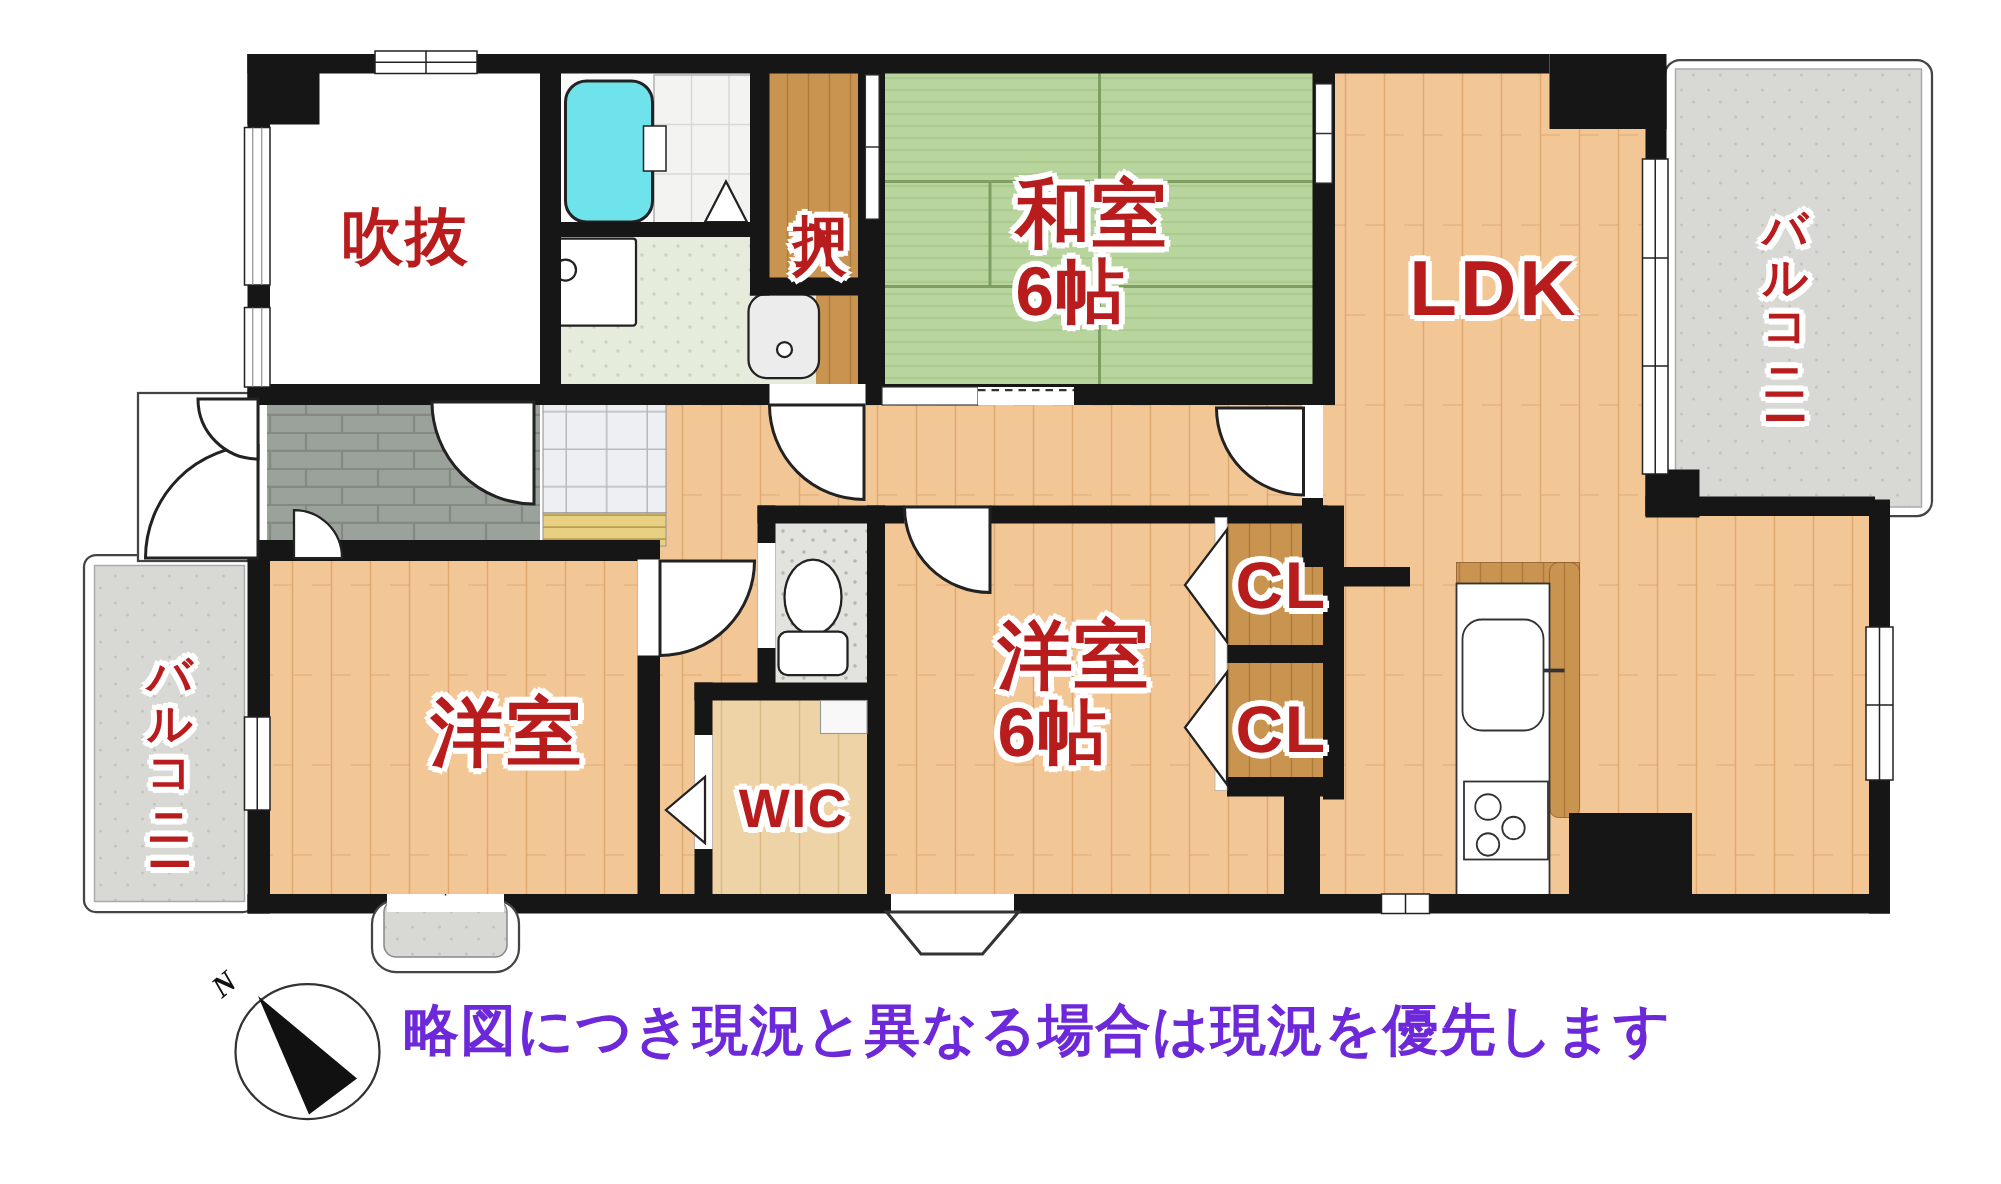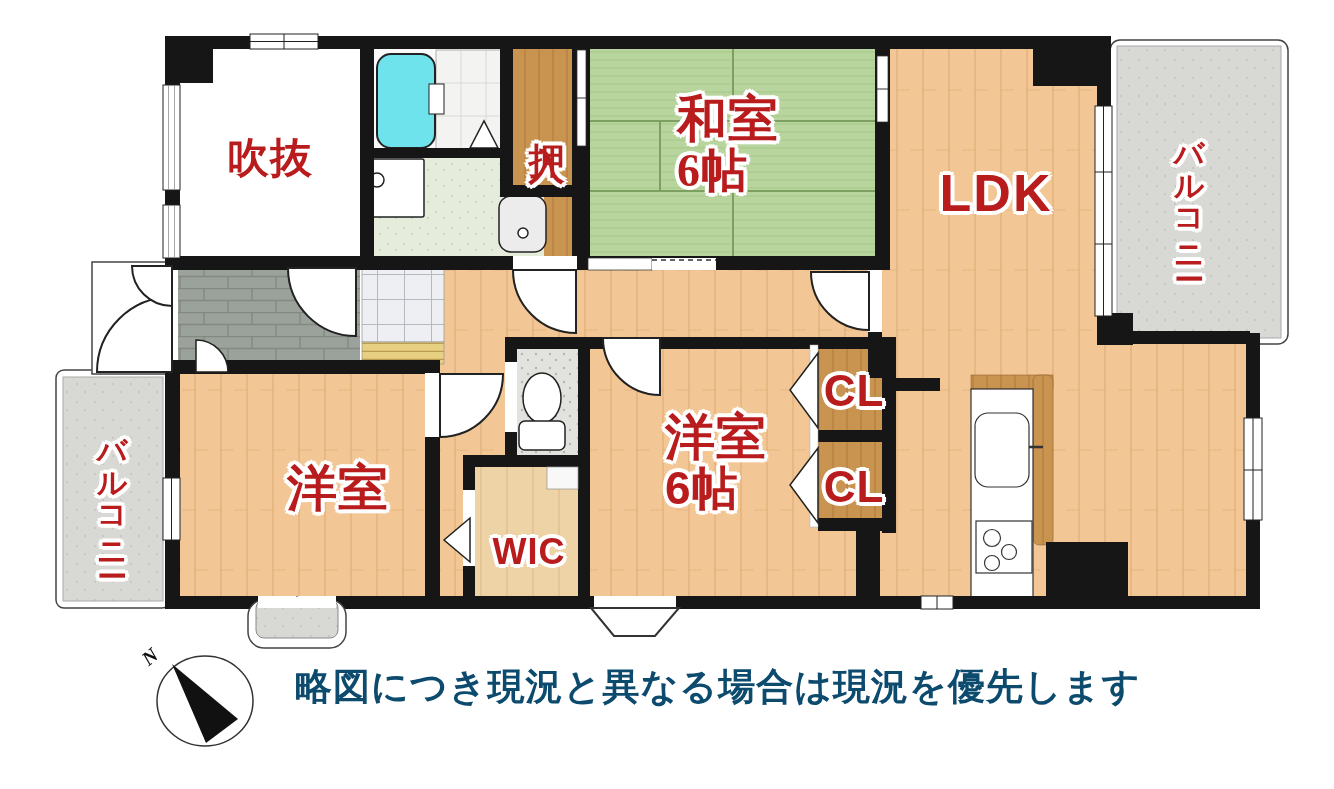--- a/index.html
+++ b/index.html
@@ -16,22 +16,22 @@
   #lbl-oshiire{font-size:36px;letter-spacing:4px;}
   #lbl-washitsu{font-size:50px;}
   #lbl-washitsu .sz{font-size:46px;}
   #lbl-ldk{font-size:52px;letter-spacing:2px;}
   #lbl-ldk .sz{font-size:46px;}
   #lbl-balcony-right,#lbl-balcony-left{font-size:30px;letter-spacing:2px;}
   #lbl-w1,#lbl-w2{font-size:50px;}
   #lbl-w1 .sz,#lbl-w2 .sz{font-size:46px;}
   #lbl-cl1,#lbl-cl2{font-size:44px;letter-spacing:1px;}
   #lbl-wic{font-size:36px;letter-spacing:1px;}
-  #disclaimer{position:absolute;left:295px;top:662px;font-size:37px;font-weight:600;
-              color:#0c4a6e;letter-spacing:1px;white-space:nowrap;}
+  #disclaimer{position:absolute;left:269px;top:662px;font-size:37px;font-weight:600;
+              color:#6d28d9;letter-spacing:1px;white-space:nowrap;}
   #compass-n{position:absolute;left:150px;top:657px;transform:translate(-50%,-50%) rotate(-40deg);
              font-family:"Liberation Serif","DejaVu Serif",serif;font-style:italic;
              font-weight:700;font-size:20px;color:#111;}
 </style>
 </head>
 <body>
 
 <div id="stage">
 <svg id="plan-svg" width="1334" height="789" viewBox="0 0 1334 789">
   <defs>
@@ -264,21 +264,21 @@
   <g>
     <ellipse cx="205" cy="701" rx="48" ry="45" fill="#fff" stroke="#333" stroke-width="1.5"></ellipse>
     <path d="M172 664 L238 719 L206 743 Z" fill="#111"></path>
   </g>
 </svg>
 
 <div id="lbl-void" class="label" style="left:270px;top:158px;">吹抜</div>
 
 <div id="lbl-oshiire" class="label v" style="left:546px;top:118px;">押入</div>
 
-<div id="lbl-washitsu" class="label" style="left:728px;top:144px;font-family:Liberation Serif, serif;">
+<div id="lbl-washitsu" class="label" style="left:728px;top:168px;">
   <span>和室</span>
   <span class="sz">6帖</span>
 </div>
 
 <div id="lbl-ldk" class="label" style="left:996px;top:193px;">
   <span>LDK</span>
 </div>
 
 <div id="lbl-balcony-right" class="label v" style="left:1189px;top:192px;">バルコニー</div>
 
@@ -290,18 +290,18 @@
 
 <div id="lbl-w2" class="label" style="left:716px;top:462px;">
   <span>洋室</span>
   <span class="sz">6帖</span>
 </div>
 
 <div id="lbl-cl1" class="label" style="left:854px;top:391px;">CL</div>
 
 <div id="lbl-cl2" class="label" style="left:854px;top:487px;">CL</div>
 
-<div id="lbl-wic" class="label" style="left:529px;top:540px;margin-top:12px;">WIC</div>
+<div id="lbl-wic" class="label" style="left:529px;top:540px;">WIC</div>
 
 <div id="compass-n">N</div>
 
 <div id="disclaimer">略図につき現況と異なる場合は現況を優先します</div>
 </div>
 
 </body></html>

